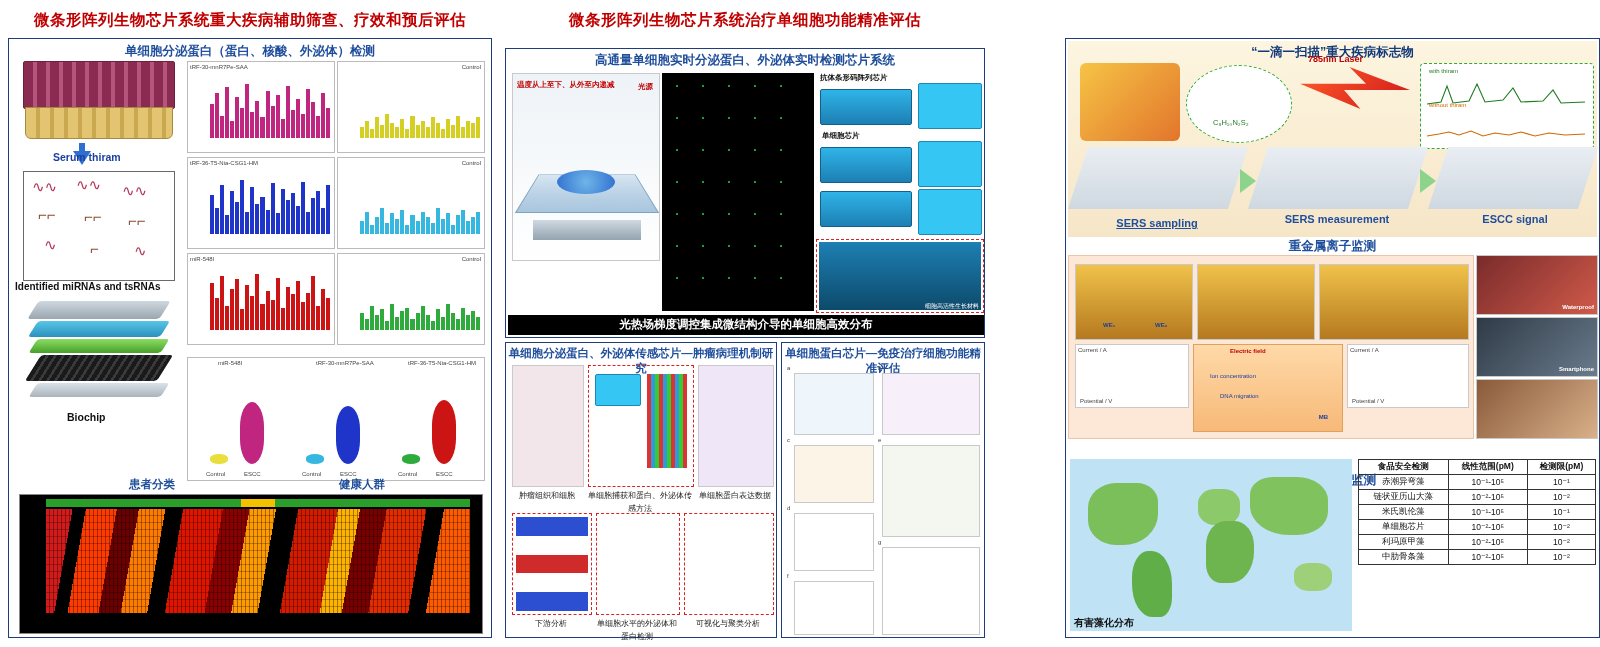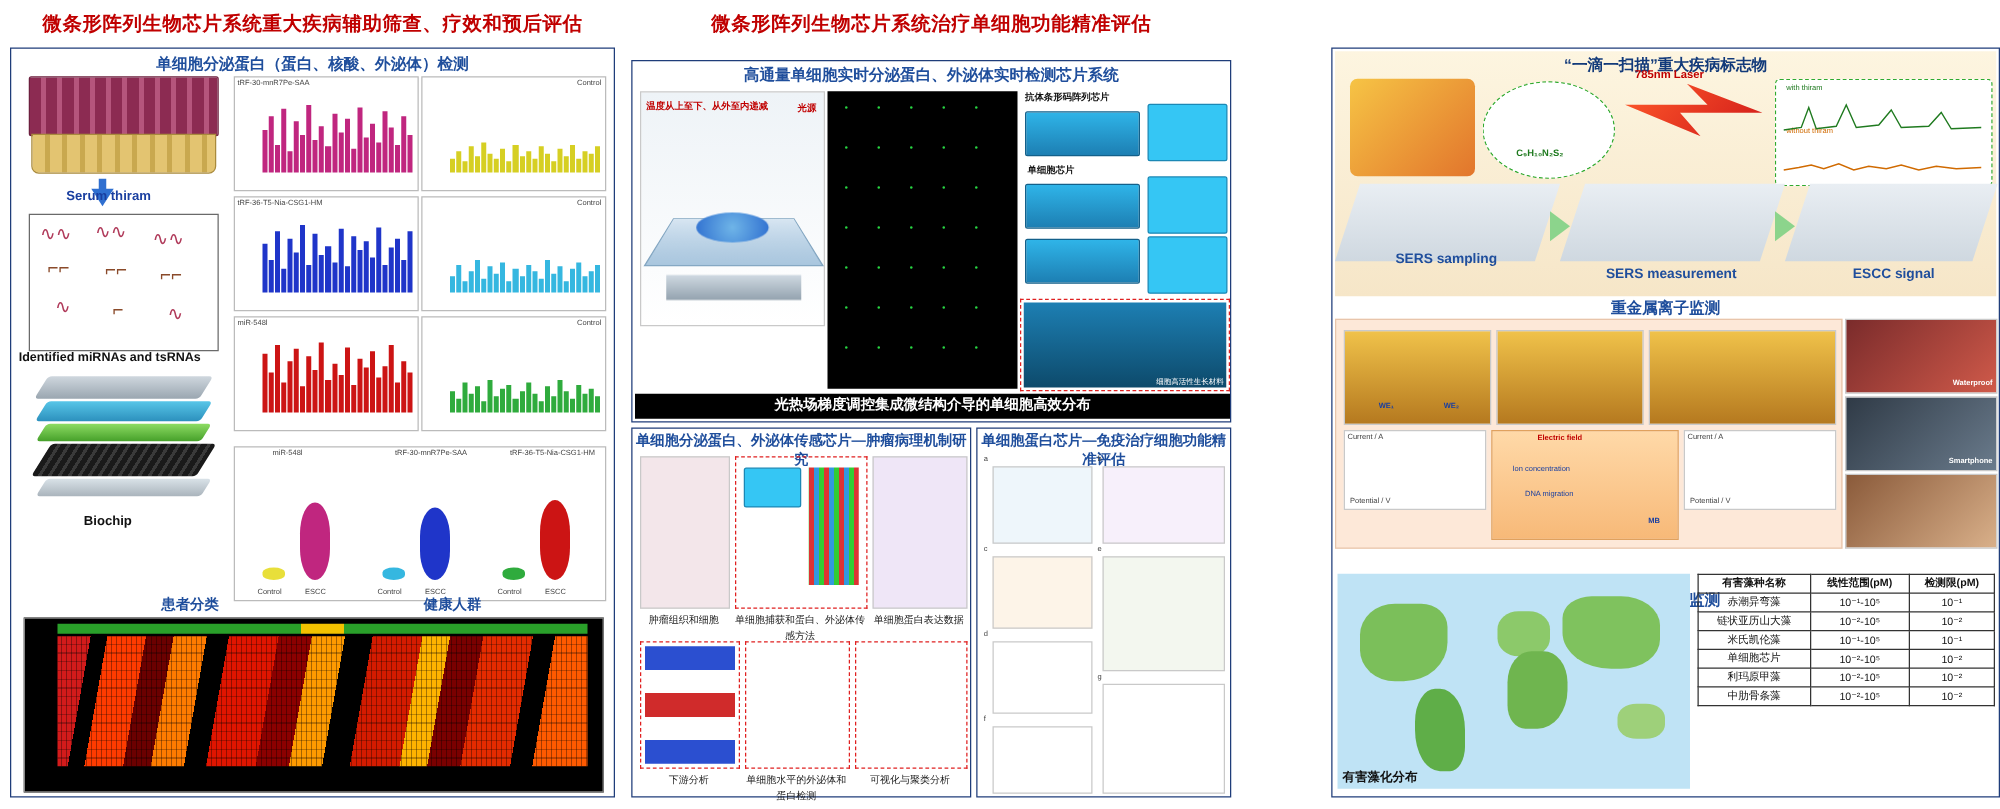--- a/index.html
+++ b/index.html
@@ -441,40 +441,40 @@
 
   <div class="col col3">
 
     <div class="panel" id="p3">
 
       <div class="food-bg" style="left:2px;top:2px;width:529px;height:196px;">
         <div class="sub-title" style="position:absolute;left:0;top:4px;width:100%;color:#123a7a;">“一滴一扫描”重大疾病标志物</div>
 
         <div style="position:absolute;left:12px;top:22px;width:100px;height:78px;background:linear-gradient(135deg,#f6c445,#e2752c);border-radius:6px;"></div>
         <div class="greenbox" style="left:118px;top:24px;width:104px;height:76px;border-radius:50%;">
-          <div class="tiny" style="position:absolute;left:26px;top:52px;color:#1f7a1f;font-weight:bold;">C₉H₁₀N₂S₂</div>
+          <div class="tiny" style="position:absolute;left:26px;top:52px;color:#1f7a1f;font-weight:normal;">C₉H₁₀N₂S₂</div>
         </div>
         <div style="position:absolute;left:232px;top:26px;width:110px;height:42px;background:linear-gradient(135deg,#ff5a2a,#d01a1a);clip-path:polygon(0 40%,60% 40%,45% 0,100% 55%,40% 55%,55% 100%);"></div>
         <div class="tiny" style="position:absolute;left:240px;top:14px;color:#c00000;font-weight:bold;font-size:9px;">785nm Laser</div>
 
         <div class="greenbox" style="left:352px;top:22px;width:172px;height:84px;background:#fff;">
           <div class="micro" style="position:absolute;left:8px;top:4px;color:#1f7a1f;">with thiram</div>
           <div class="micro" style="position:absolute;left:8px;top:38px;color:#d06a00;">without thiram</div>
           <svg style="position:absolute;left:4px;top:12px;" width="164" height="68">
             <polyline points="2,28 16,26 22,10 28,27 44,25 52,8 60,26 78,24 88,12 96,26 118,25 128,14 136,27 160,26" fill="none" stroke="#1f7a1f" stroke-width="1.1"></polyline>
             <polyline points="2,60 14,58 24,56 34,59 46,55 58,60 70,57 84,59 96,56 110,60 124,57 140,59 160,58" fill="none" stroke="#d06a00" stroke-width="1.1"></polyline>
           </svg>
         </div>
 
         <div class="sers-grad" style="left:10px;top:106px;width:160px;height:62px;transform:skewX(-18deg);"></div>
         <div class="sers-grad" style="left:190px;top:106px;width:160px;height:62px;transform:skewX(-18deg);"></div>
         <div class="sers-grad" style="left:370px;top:106px;width:150px;height:62px;transform:skewX(-18deg);"></div>
         <div style="position:absolute;left:172px;top:128px;width:0;height:0;border-top:12px solid transparent;border-bottom:12px solid transparent;border-left:16px solid #8cd48c;"></div>
         <div style="position:absolute;left:352px;top:128px;width:0;height:0;border-top:12px solid transparent;border-bottom:12px solid transparent;border-left:16px solid #8cd48c;"></div>
-        <div class="caption blue" style="position:absolute;left:14px;top:160px;width:150px;">SERS sampling</div>
+        <div class="caption blue" style="position:absolute;left:14px;top:176px;width:150px;text-decoration:underline;">SERS sampling</div>
         <div class="caption blue" style="position:absolute;left:194px;top:172px;width:150px;">SERS measurement</div>
         <div class="caption blue" style="position:absolute;left:374px;top:172px;width:146px;">ESCC signal</div>
       </div>
 
       <div class="sub-title" style="position:absolute;left:0;top:200px;width:100%;">重金属离子监测</div>
       <div style="position:absolute;left:2px;top:216px;width:404px;height:182px;background:#fde8d8;border:1px solid #e8c5ab;">
         <div class="sciimg" style="left:6px;top:8px;width:116px;height:74px;background:linear-gradient(180deg,#f0c24a,#b5791f);"></div>
         <div class="sciimg" style="left:128px;top:8px;width:116px;height:74px;background:linear-gradient(180deg,#f0c24a,#b5791f);"></div>
         <div class="sciimg" style="left:250px;top:8px;width:148px;height:74px;background:linear-gradient(180deg,#f0c24a,#b5791f);"></div>
         <div class="sciimg" style="left:6px;top:88px;width:112px;height:62px;background:#fff;">
@@ -510,21 +510,21 @@
         <div style="position:absolute;left:128px;top:30px;width:42px;height:36px;background:#8cc96a;border-radius:40%;"></div>
         <div style="position:absolute;left:136px;top:62px;width:48px;height:62px;background:#6fb54f;border-radius:40% 40% 50% 30%;"></div>
         <div style="position:absolute;left:180px;top:18px;width:78px;height:58px;background:#7fc25e;border-radius:30% 40% 40% 50%;"></div>
         <div style="position:absolute;left:224px;top:104px;width:38px;height:28px;background:#9ed07a;border-radius:40%;"></div>
         <div class="caption" style="position:absolute;left:4px;bottom:2px;font-size:10px;font-weight:bold;color:#111;">有害藻化分布</div>
       </div>
 
       <table class="tbl" style="left:292px;top:420px;width:238px;">
         <thead>
           <tr>
-            <th>有害藻种名称</th>
+            <th>食品安全检测</th>
             <th>线性范围(pM)</th>
             <th>检测限(pM)</th>
           </tr>
         </thead>
         <tbody>
           <tr>
             <td>赤潮异弯藻</td>
             <td>10⁻¹-10⁵</td>
             <td>10⁻¹</td>
           </tr>

